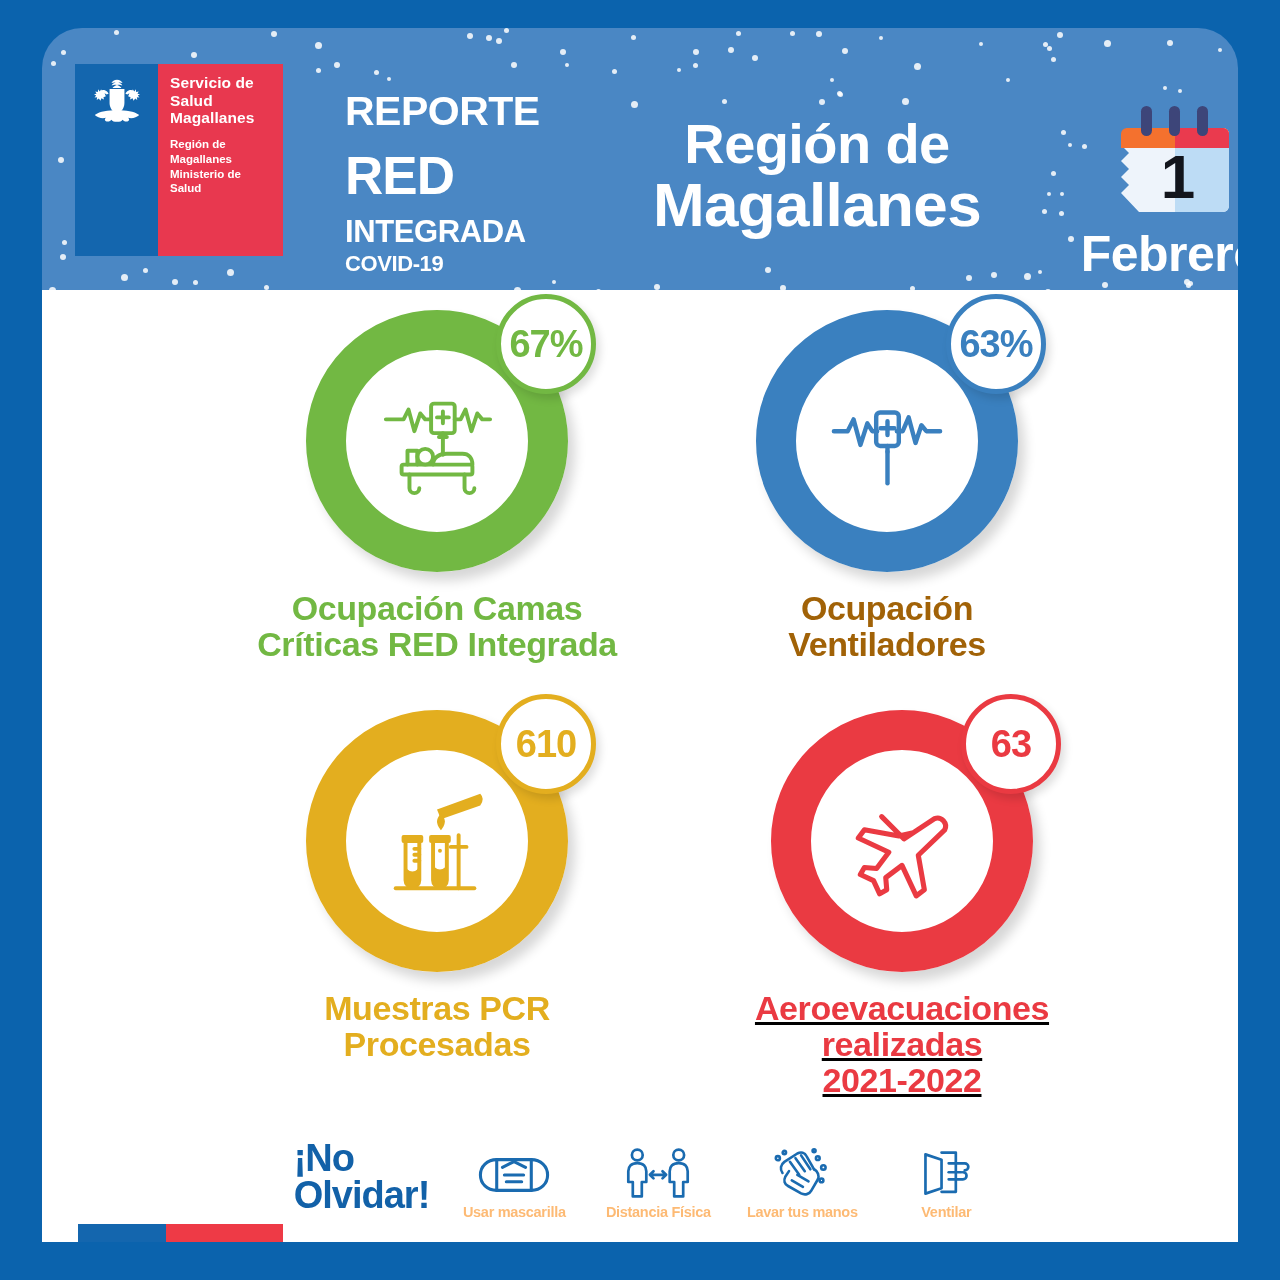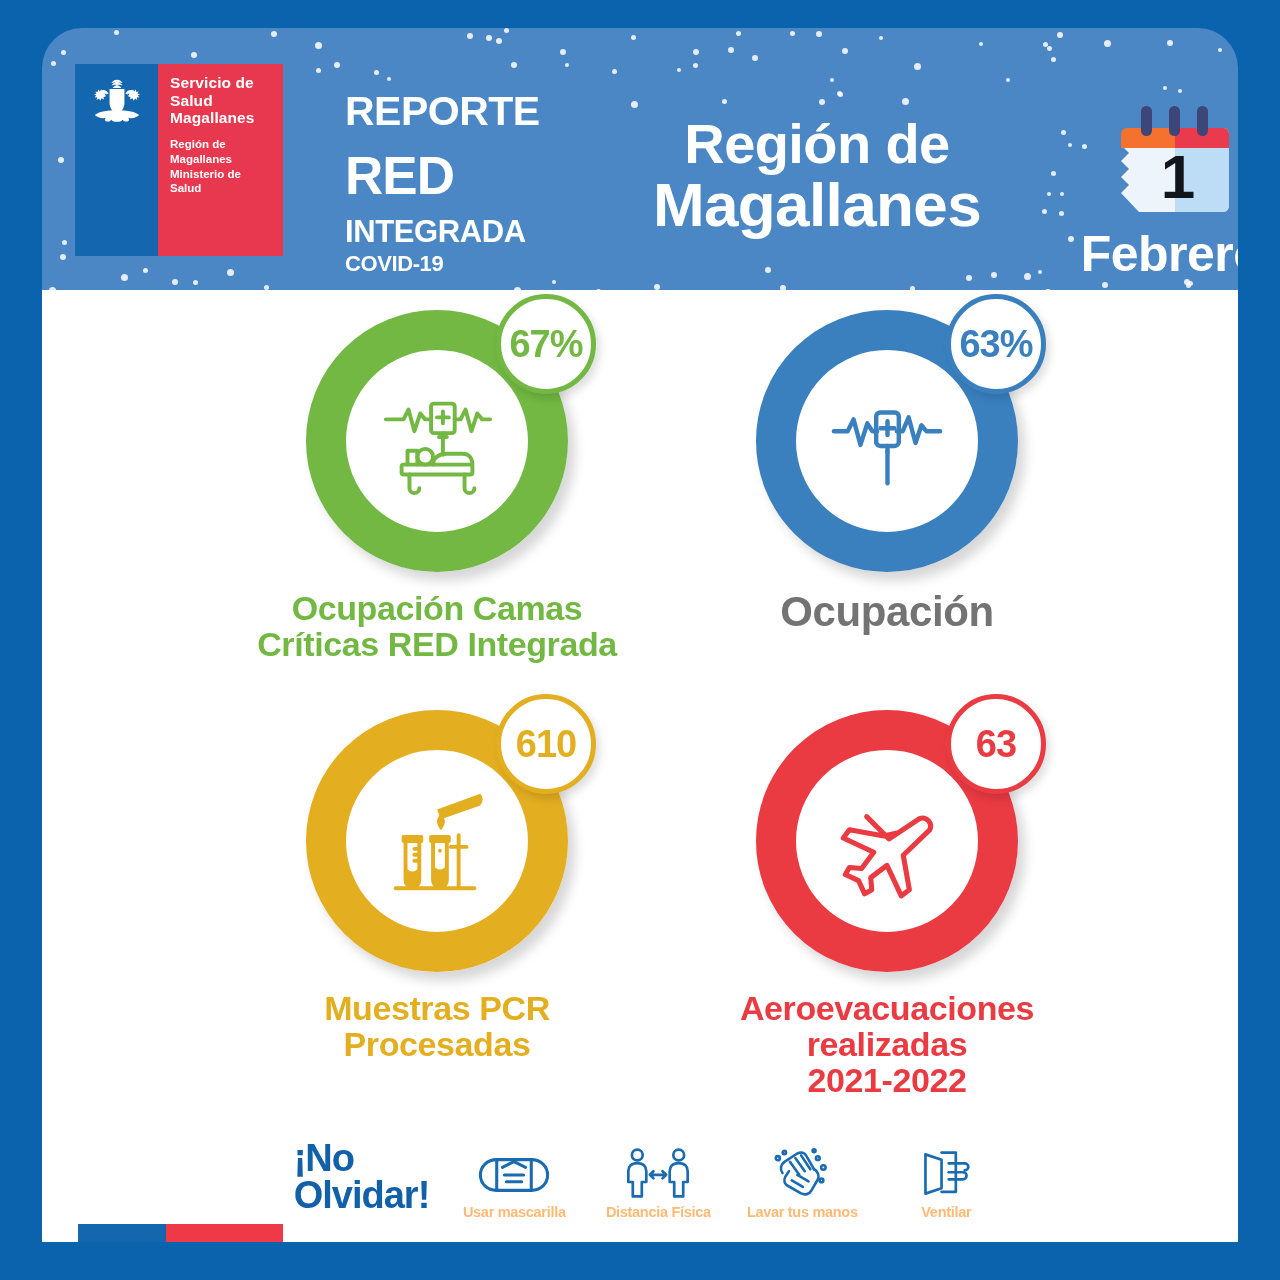--- a/index.html
+++ b/index.html
@@ -276,22 +276,23 @@
             <rect x="49" y="31" width="23" height="34" rx="4"></rect>
             <path d="M60.5 40v14M53.5 47h14"></path>
             <path d="M60.5 65v6"></path>
             <path d="M60.5 71v32"></path>
           </svg>
         </div>
         <div class="badge" id="badge1" style="border-color: rgb(58, 128, 191); color: rgb(58, 128, 191); font-size: 38px;">
           <span>63%</span>
         </div>
       </div>
-      <div class="caption" id="cap1" style="color: #737373; font-size: 42px;">
+      <div class="caption" id="cap1" style="color: #a16207; font-size: 34px;">
         <div>Ocupación</div>
+        <div>Ventiladores</div>
       </div>
     </div>
 
     <div class="stat" style="left:160px; top:420px; width:470px;">
       <div class="ringwrap">
         <div class="ring" id="ring2" style="border-color: rgb(227, 174, 31);"></div>
         <div class="ringicon">
           <svg viewBox="0 0 120 120" width="118" height="118" fill="none" stroke="#e3ae1f" stroke-width="4" stroke-linecap="round" stroke-linejoin="round">
             <path d="M60 28 L104 12 q5 5 0 12 L64 38z" fill="#e3ae1f" stroke="none"></path>
             <path d="M72 20 L96 12" stroke="#fff" stroke-width="3"></path>
@@ -311,21 +312,21 @@
         <div class="badge" id="badge2" style="border-color: rgb(227, 174, 31); color: rgb(227, 174, 31); font-size: 38px;">
           <span>610</span>
         </div>
       </div>
       <div class="caption" id="cap2" style="color: rgb(227, 174, 31); font-size: 34px;">
         <div>Muestras PCR</div>
         <div>Procesadas</div>
       </div>
     </div>
 
-    <div class="stat" style="left:625px; top:420px; width:440px;">
+    <div class="stat" style="left:640px; top:420px; width:440px;text-decoration:underline;">
       <div class="ringwrap">
         <div class="ring" id="ring3" style="border-color: rgb(234, 58, 66);"></div>
         <div class="ringicon">
           <svg viewBox="0 0 120 120" width="122" height="122" fill="none" stroke="#ea3a42" stroke-width="5" stroke-linecap="round" stroke-linejoin="round">
             <path d="M40 36 L62 58 L92 38 a8 8 0 0 1 10 11 L76 74 l6 34 -8 6 -14 -30 -16 12 1 12 -7 4 -6 -13 -13 -6 4 -7 12 1 12 -16 -30 -14 6 -8 34 6 L70 52"></path>
           </svg>
         </div>
         <div class="badge" id="badge3" style="border-color: rgb(234, 58, 66); color: rgb(234, 58, 66); font-size: 38px;">
           <span>63</span>
         </div>

